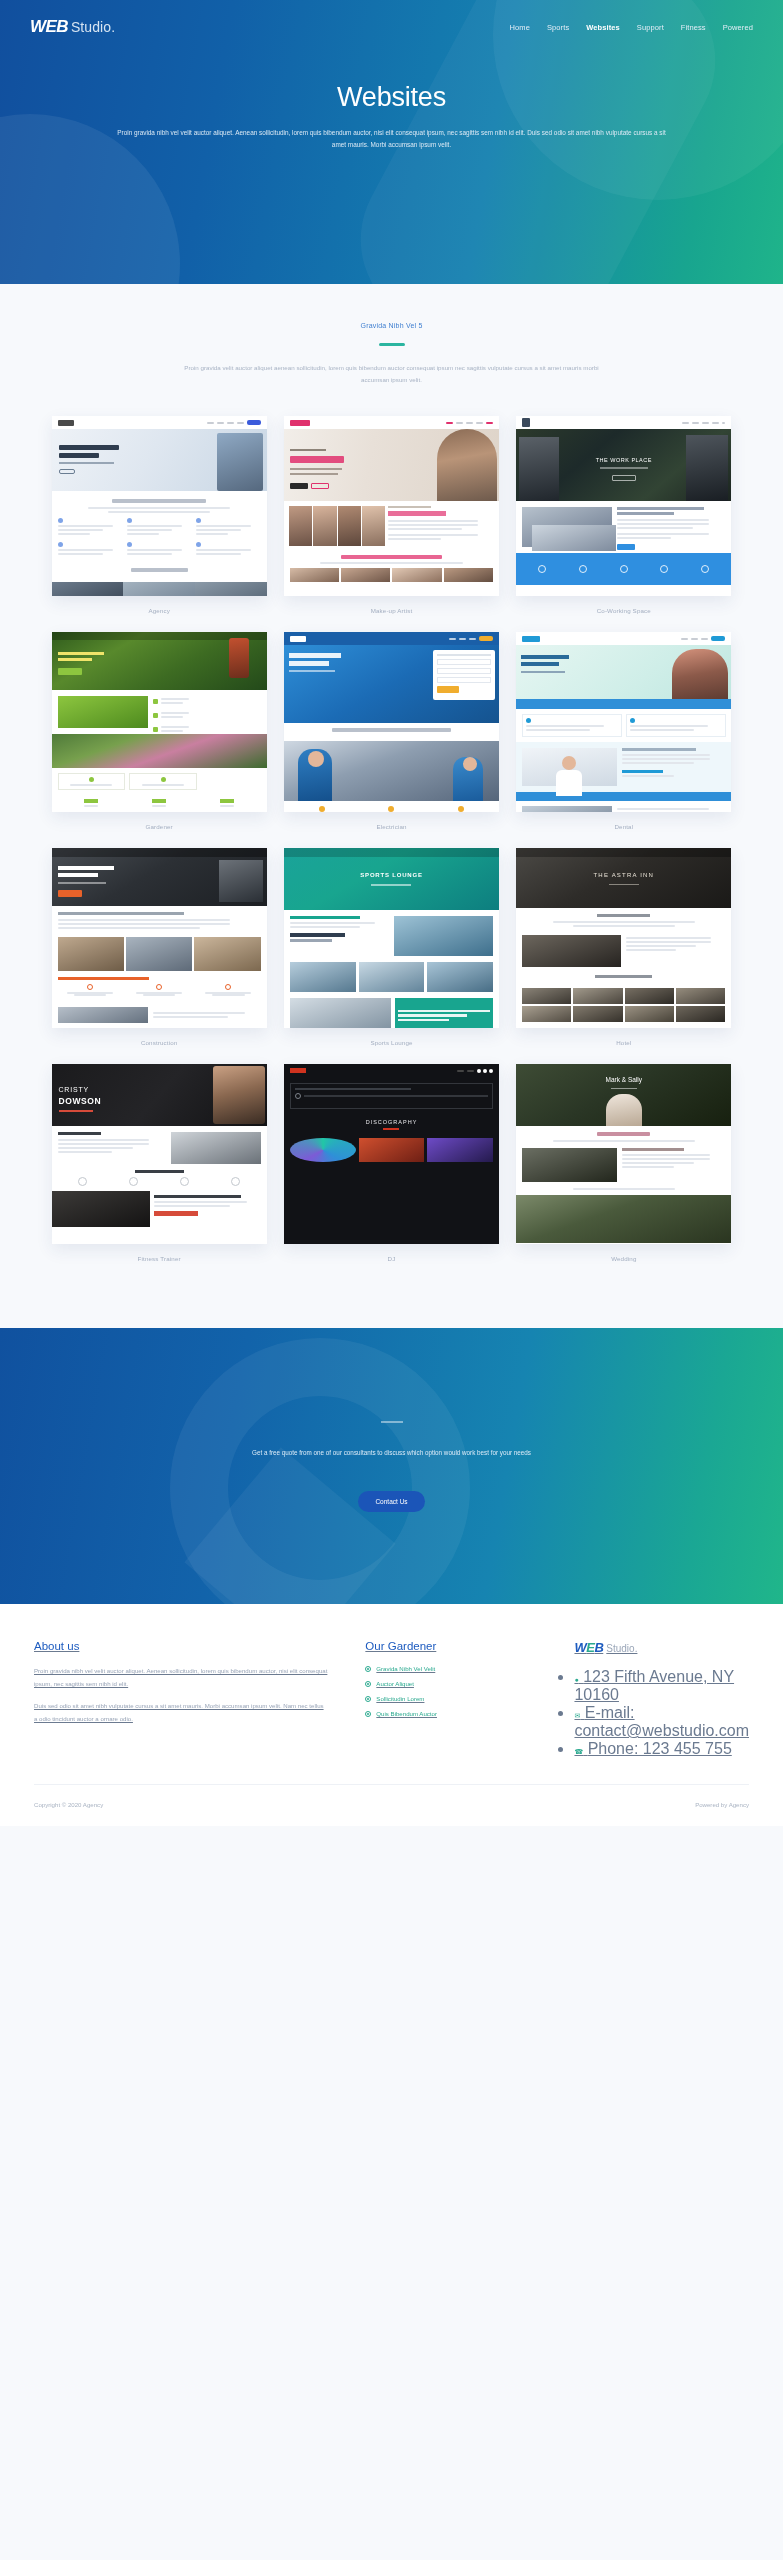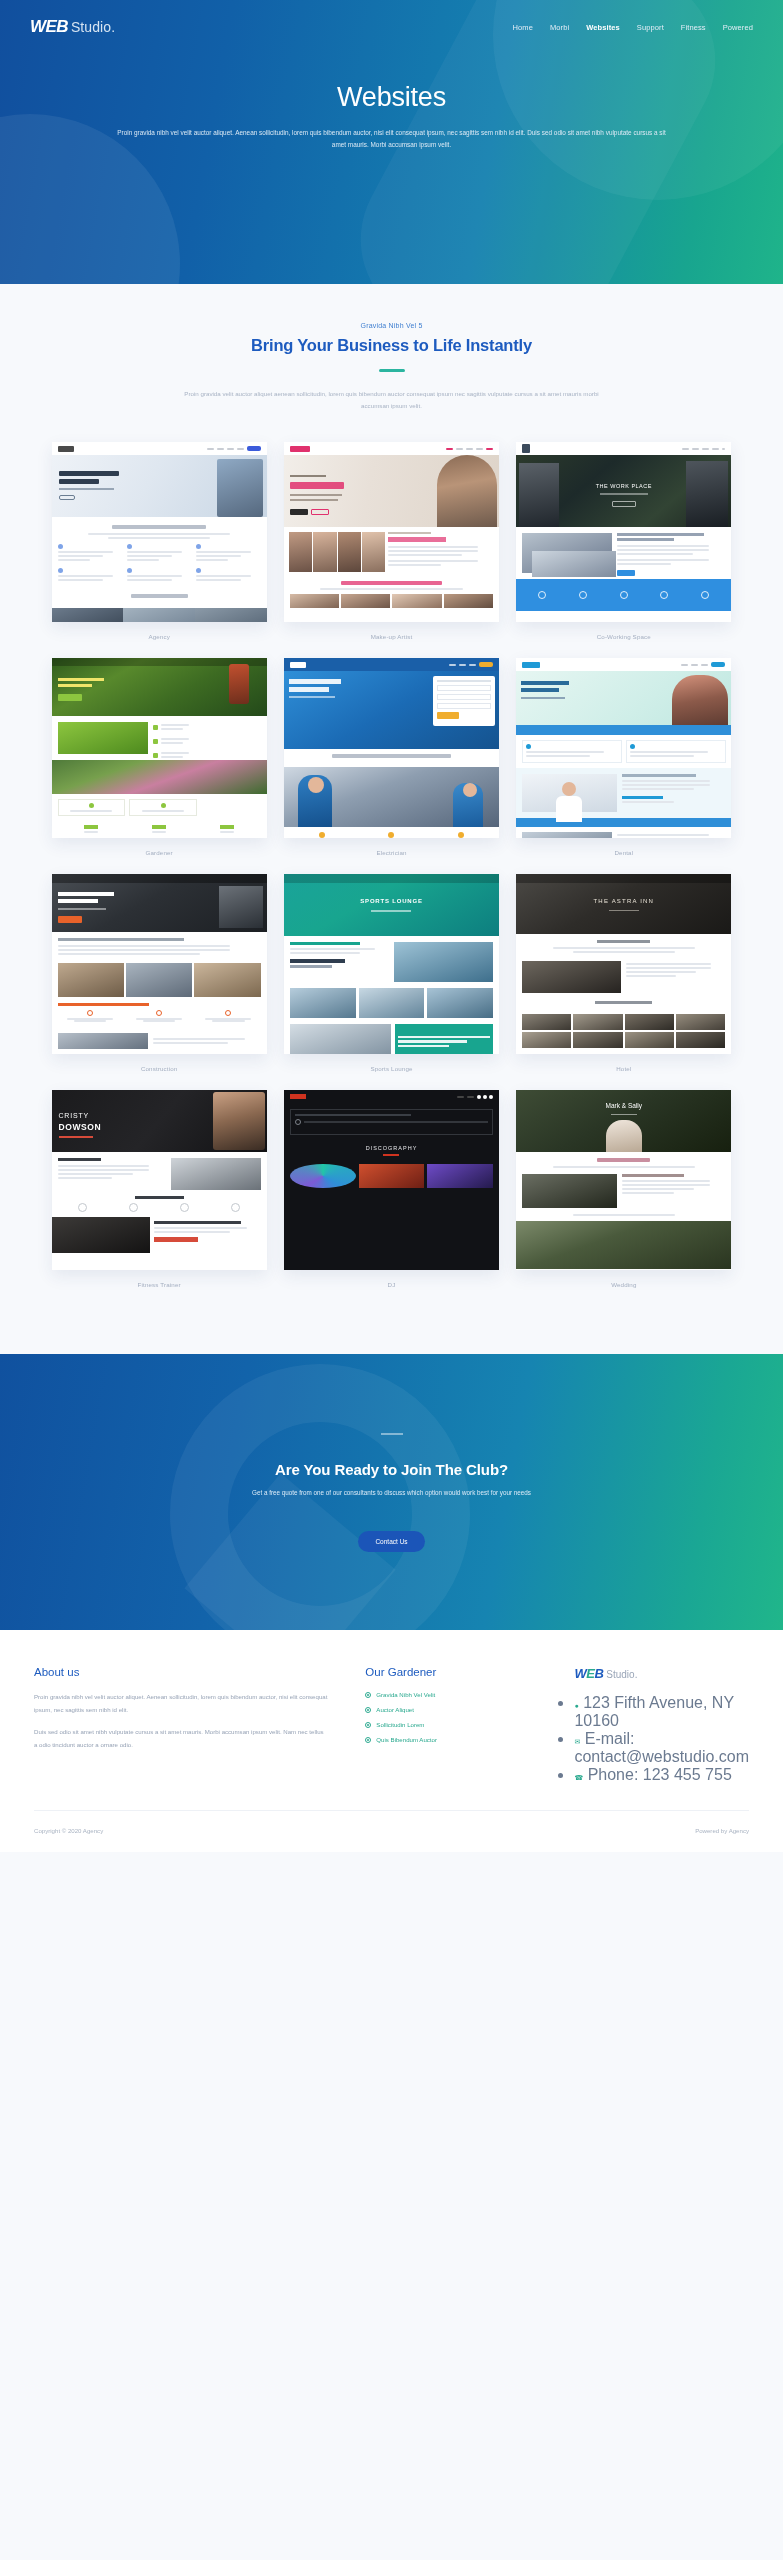--- a/index.html
+++ b/index.html
@@ -137,21 +137,21 @@
   .cta-sub{ color:#dcebf8; font-size:6.3px; margin-top:11px; }
   .cta-btn{
     display:inline-block; margin-top:35px;
     background:#1b55b8; color:#fff; font-size:6.5px;
     padding:7px 17px; border-radius:14px; border:none; cursor:pointer;
     font-family:"Liberation Sans",sans-serif;
   }
 
   
   .footer{ background:#ffffff; padding:36px 34px 0 34px; }
-  .footer-cols{ display:flex; gap:38px; }
+  .footer-cols{ display:flex; gap:38px;text-decoration:underline; }
   .fc-about{ width:300px; }
   .fc-serv{ width:175px; }
   .fc-contact{ flex:1; }
   .f-title{ color:#1d5bbf; font-size:11.5px; font-weight:normal; margin-bottom:13px; }
   .f-p{ color:#97a3b6; font-size:6.1px; line-height:2.05; margin-bottom:10px; }
   .f-list{ list-style:none; }
   .f-list li{
     display:flex; align-items:center; gap:5px;
     color:#2aa98f; font-size:6.1px; margin-bottom:8px;
   }
@@ -180,36 +180,35 @@
   <div class="hero-deco3"></div>
 
   <div class="hero-inner">
     <nav class="navbar">
       <div class="logo">
         <span class="logo-w"><span>W</span><span>E</span><span>B</span></span>
         <span class="logo-studio">Studio.</span>
       </div>
       <div class="nav-links">
         <a href="#">Home</a>
-        <a href="#">Morbi</a>
+        <a href="#">Sports</a>
         <a href="#" class="active">Websites</a>
         <a href="#">Support</a>
         <a href="#">Fitness</a>
         <a href="#">Powered</a>
       </div>
     </nav>
 
     <h1 class="hero-title">Websites</h1>
     <p class="hero-sub">Proin gravida nibh vel velit auctor aliquet. Aenean sollicitudin, lorem quis bibendum auctor, nisi elit consequat ipsum, nec sagittis sem nibh id elit. Duis sed odio sit amet nibh vulputate cursus a sit amet mauris. Morbi accumsan ipsum velit.</p>
   </div>
 </div>
 
 <section class="section">
   <div class="eyebrow">Gravida Nibh Vel 5</div>
-  <h2 class="sec-title">Bring Your Business to Life Instantly</h2>
   <div class="divider"></div>
   <p class="sec-desc">Proin gravida velit auctor aliquet aenean sollicitudin, lorem quis bibendum auctor consequat ipsum nec sagittis vulputate cursus a sit amet mauris morbi accumsan ipsum velit.</p>
 
   <div class="grid">
 
     <div class="card">
       <div class="thumb">
         <div class="m-nav">
             <div class="m-logo"></div>
             <div class="m-links">
@@ -783,21 +782,20 @@
     </div>
 
   </div>
 </section>
 
 <section class="cta">
   <div class="cta-deco"></div>
   <div class="cta-deco2"></div>
   <div class="cta-inner">
     <div class="cta-dash"></div>
-    <h2 class="cta-title">Are You Ready to Join The Club?</h2>
     <p class="cta-sub">Get a free quote from one of our consultants to discuss which option would work best for your needs</p>
     <button class="cta-btn">Contact Us</button>
   </div>
 </section>
 
 <footer class="footer">
   <div class="footer-cols">
 
     <div class="fc-about">
       <div class="f-title">About us</div>

